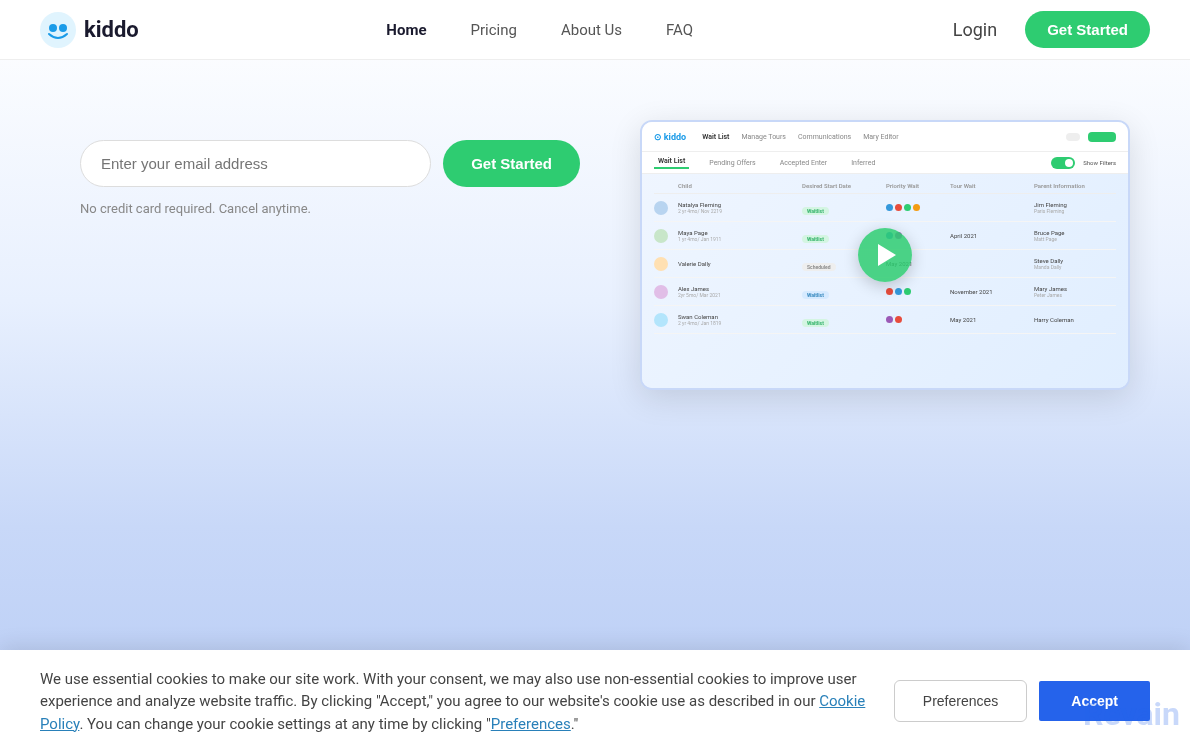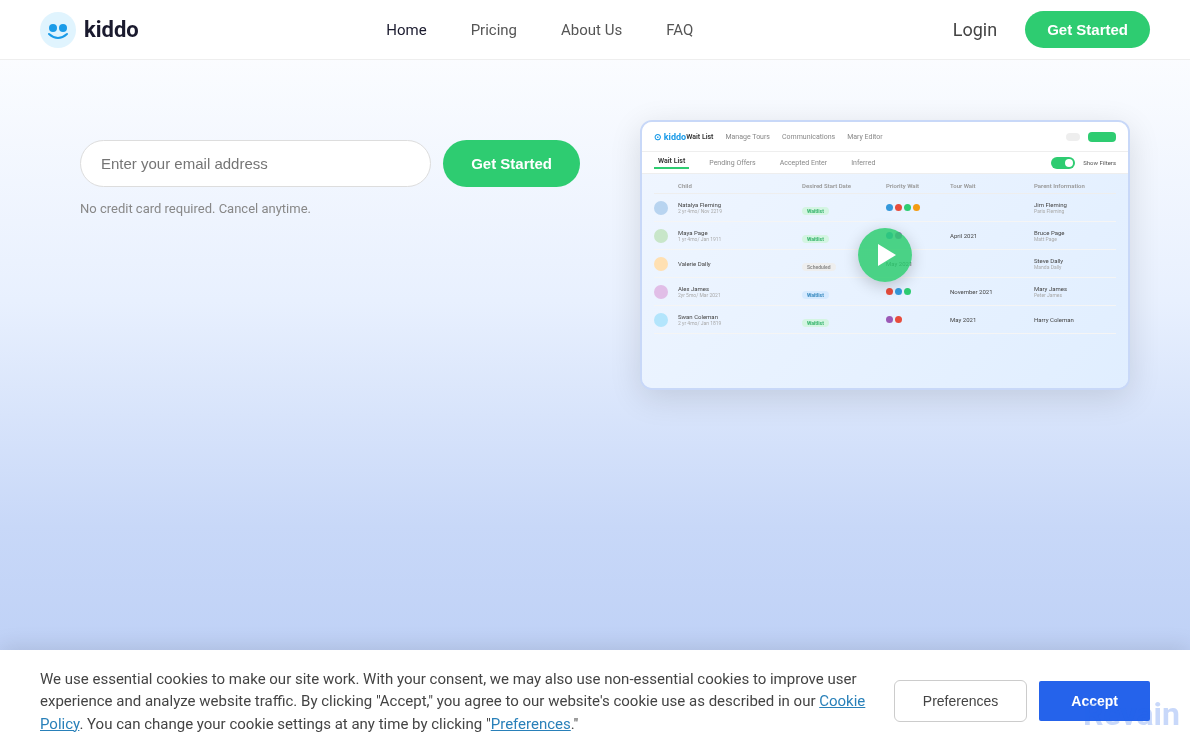--- a/index.html
+++ b/index.html
@@ -43,21 +43,21 @@
     .nav-link {
       padding: 8px 18px;
       text-decoration: none;
       font-size: 15px;
       color: #555;
       border-radius: 6px;
       transition: color 0.2s;
     }
     .nav-link.active {
       color: #1a1a2e;
-      font-weight: 400;
+      font-weight: 700;
     }
     .nav-right {
       display: flex;
       align-items: center;
       gap: 16px;
     }
     .login-link {
       font-size: 18px;
       color: #444;
       text-decoration: none;
@@ -155,20 +155,21 @@
       display: flex;
       flex-direction: column;
     }
     
     .mock-header {
       background: #fff;
       height: 30px;
       display: flex;
       align-items: center;
       padding: 0 12px;
+      gap: 16px;
       border-bottom: 1px solid #eee;
     }
     .mock-logo {
       font-size: 9px;
       font-weight: 700;
       color: #1a9be8;
     }
     .mock-nav-items {
       display: flex;
       gap: 12px;

